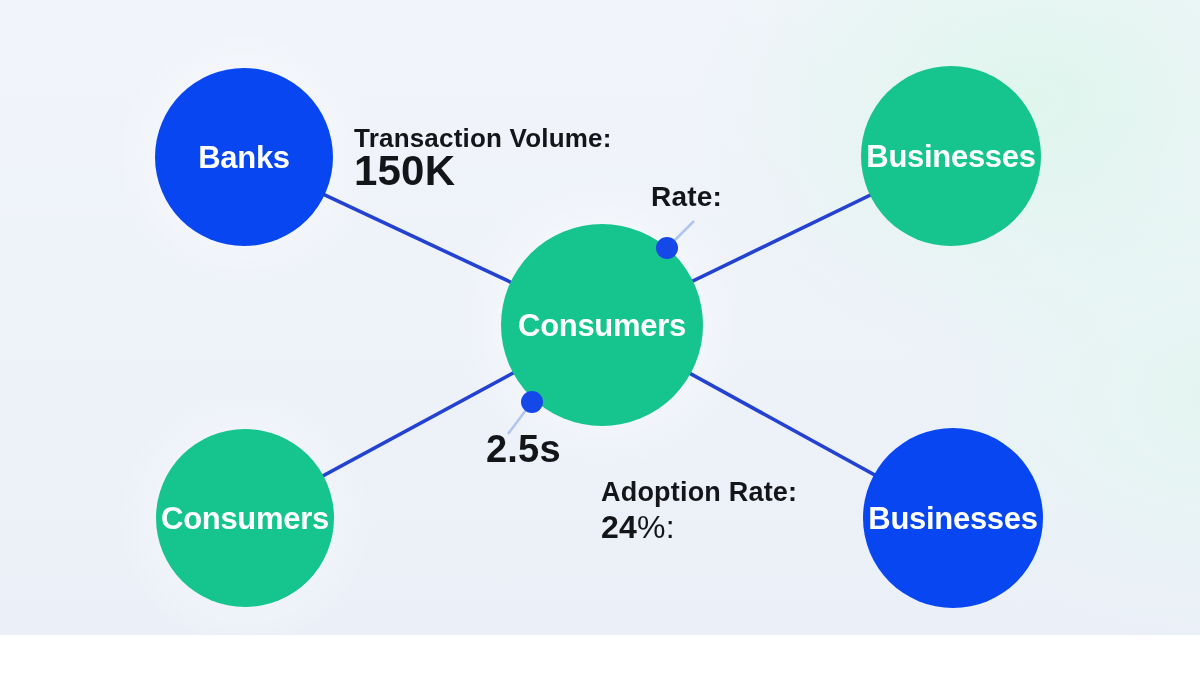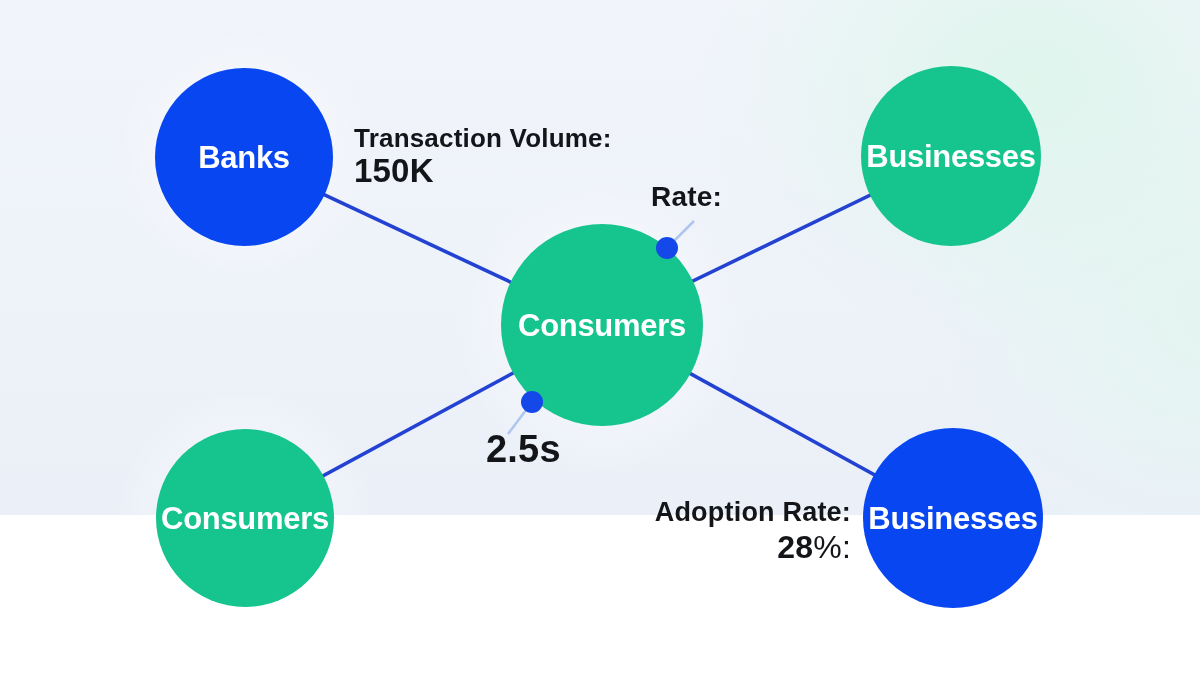--- a/index.html
+++ b/index.html
@@ -1,48 +1,48 @@
 <!DOCTYPE html>
 <html><head>
 <meta charset="utf-8">
 <style>
   html, body { margin: 0; padding: 0; }
   body {
     width: 1200px; height: 676px; overflow: hidden;
     font-family: "Liberation Sans", sans-serif;
   }
   .canvas {
-    position: relative; width: 1200px; height: 515px;
+    position: relative; width: 1200px; height: 635px;
     background-color: #edf1f8;
     background-image:
       radial-gradient(180px 180px at 244px 157px, rgba(255,255,255,.75), rgba(255,255,255,0) 72%),
       radial-gradient(200px 200px at 602px 325px, rgba(255,255,255,.8), rgba(255,255,255,0) 74%),
       radial-gradient(180px 180px at 245px 518px, rgba(255,255,255,.7), rgba(255,255,255,0) 72%),
       radial-gradient(430px 340px at 86% 16%, rgba(222,246,236,.95), rgba(222,246,236,0) 78%),
       radial-gradient(400px 320px at 101% 62%, rgba(226,246,239,.85), rgba(226,246,239,0) 78%),
       linear-gradient(180deg, #f1f4fa 0%, #ebf0f8 100%);
   }
   svg.diagram { position: absolute; left: 0; top: 0; }
   .node-label {
     font-family: "Liberation Sans", sans-serif;
     font-weight: 700; font-size: 31px; letter-spacing: -0.3px;
     text-anchor: middle;
   }
   .ann {
     position: absolute; color: #141519;
     font-family: "Liberation Sans", sans-serif;
   }
   .ann-label { font-size: 26px; font-weight: 700; line-height: 32px; letter-spacing: 0.2px; }
-  .ann-value { font-size: 33px; font-weight: 700; line-height: 34px; letter-spacing: 0.2px; }
+  .ann-value { font-size: 42px; font-weight: 700; line-height: 34px; letter-spacing: 0.2px; }
   #ann-transaction { left: 354px; top: 122px; }
   #ann-speed { left: 651px; top: 183px; }
   #ann-speed .ann-value { font-size: 28px; line-height: 28px; }
   #ann-time { left: 486px; top: 429px; }
   #ann-time .ann-value { font-size: 38px; line-height: 40px; }
-  #ann-adoption { left: 601px; top: 496px; width: 250px; text-align: right; }
+  #ann-adoption { left: 601px; top: 476px; width: 250px; text-align: left; }
   #ann-adoption .ann-label { font-size: 27px; line-height: 33px; }
   #ann-adoption .ann-value { font-size: 32px; line-height: 36px; }
   #ann-adoption .ann-value .suffix { font-weight: 400; }
 </style>
 </head>
 <body>
 
 <div class="canvas">
 
   <svg class="diagram" width="1200" height="676" viewBox="0 0 1200 676">
@@ -80,17 +80,17 @@
     <div class="ann-value">Rate:</div>
   </div>
 
   <div class="ann" id="ann-time">
     <div class="ann-value">2.5s</div>
   </div>
 
   <div class="ann" id="ann-adoption">
     <div class="ann-label">Adoption Rate:</div>
     <div class="ann-value">
-      <span class="num">28</span><span class="suffix">%:</span>
+      <span class="num">24</span><span class="suffix">%:</span>
     </div>
   </div>
 
 </div>
 
 </body></html>

